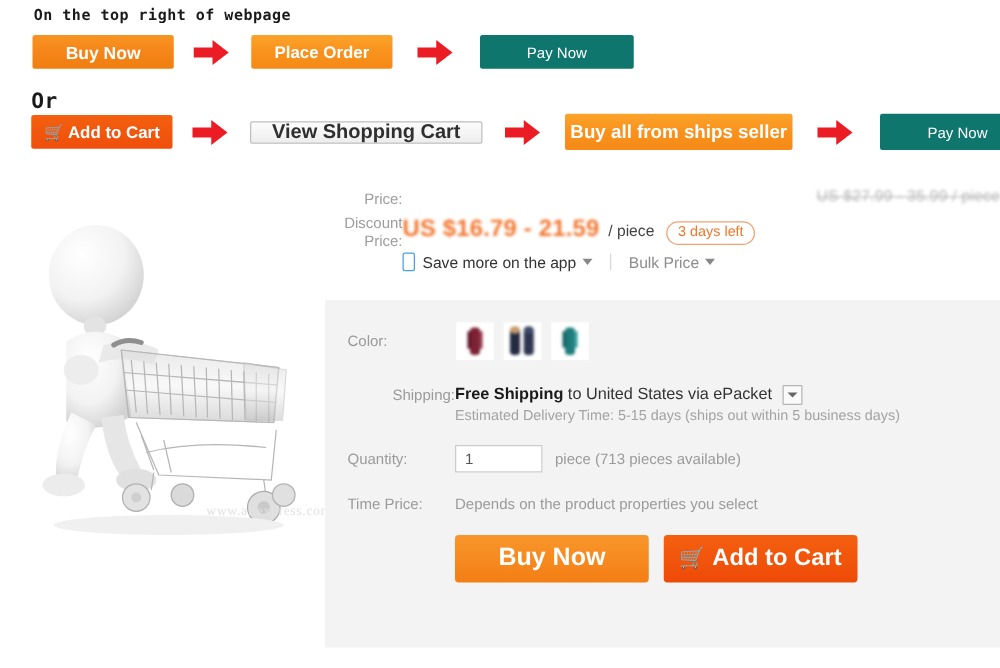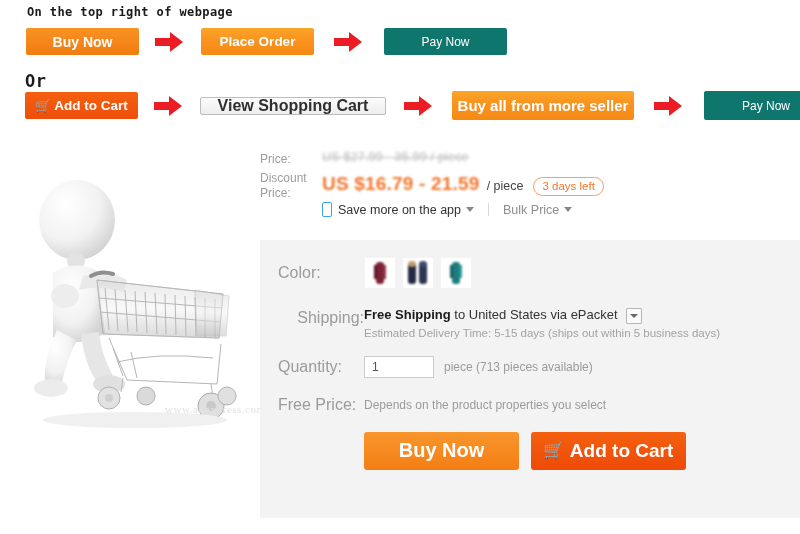--- a/index.html
+++ b/index.html
@@ -67,21 +67,21 @@
   
   .illus{position:absolute;left:5px;top:148px;width:250px;height:290px;}
   .illus svg{display:block;}
   .watermark{
     position:absolute;left:160px;top:255px;font-size:11px;color:#e2e2e2;
     letter-spacing:.5px;font-family:"Liberation Serif",serif;
   }
 
   
   .pricebox{position:absolute;left:260px;top:150px;width:540px;}
-  .prow{display:flex;align-items:flex-start;margin-bottom:2px;}
+  .prow{display:flex;align-items:flex-start;margin-bottom:2px;text-align:right;}
   .plabel{
     width:62px;flex:none;color:#9d9d9d;font-size:12px;line-height:15px;
     padding-top:2px;
   }
   .pval{flex:1;}
   .old-price{
     color:#b8b8b8;font-size:12.5px;text-decoration:line-through;
     filter:blur(1.4px);letter-spacing:.2px;
   }
   .disc-line{display:flex;align-items:baseline;margin-top:4px;}
@@ -109,21 +109,21 @@
   .vsep{width:1px;height:13px;background:#d8d8d8;margin:0 14px;}
   .bulk{color:#8d8d8d;}
 
   
   .panel{
     position:absolute;left:260px;top:240px;width:540px;height:278px;
     background:#f3f3f3;
   }
   .prow2{display:flex;align-items:center;padding:0 0 0 18px;}
   .label2{
-    width:86px;flex:none;color:#9b9b9b;font-size:16px;
+    width:86px;flex:none;color:#9b9b9b;font-size:12px;
   }
   .swatches{display:flex;}
   .sw{
     width:30px;height:30px;background:#fff;border:1px solid #f3f3f3;
     margin-right:6px;display:flex;align-items:center;justify-content:center;
     overflow:hidden;
   }
   .sw svg{filter:blur(1.1px);}
   .sizes{display:flex;flex-wrap:wrap;}
   .size{
@@ -197,21 +197,21 @@
         <b></b>
       </div>
     <div class="btn b-grey viewcart">
       <span>View Shopping Cart</span>
     </div>
     <div class="arrow gap-c">
         <i></i>
         <b></b>
       </div>
     <div class="btn b-orange2 buyall">
-      <span>Buy all from more seller</span>
+      <span>Buy all from ships seller</span>
     </div>
     <div class="arrow gap-b">
         <i></i>
         <b></b>
       </div>
     <div class="btn b-flat paynow2">
       <span>Pay Now</span>
     </div>
   </div>
 </div>
@@ -352,21 +352,21 @@
     </div>
   </div>
 
   <div class="prow2" style="padding-top:17px;">
     <div class="label2">Quantity:</div>
     <input class="qty-input" type="text" value="1" style="">
     <span class="qty-note">piece (713 pieces available)</span>
   </div>
 
   <div class="prow2" style="padding-top:18px;">
-    <div class="label2">Free Price:</div>
+    <div class="label2">Time Price:</div>
     <span class="total-note">Depends on the product properties you select</span>
   </div>
 
   <div class="cta">
     <div class="btn buynow2" style="background:linear-gradient(180deg,#f8962b 0%,#f47e15 100%);">
       <span>Buy Now</span>
     </div>
     <div class="btn addcart2" style="background:linear-gradient(180deg,#f4600f 0%,#ee4a08 100%);">
       <span class="cart-glyph">🛒</span>
       <span>Add to Cart</span>

